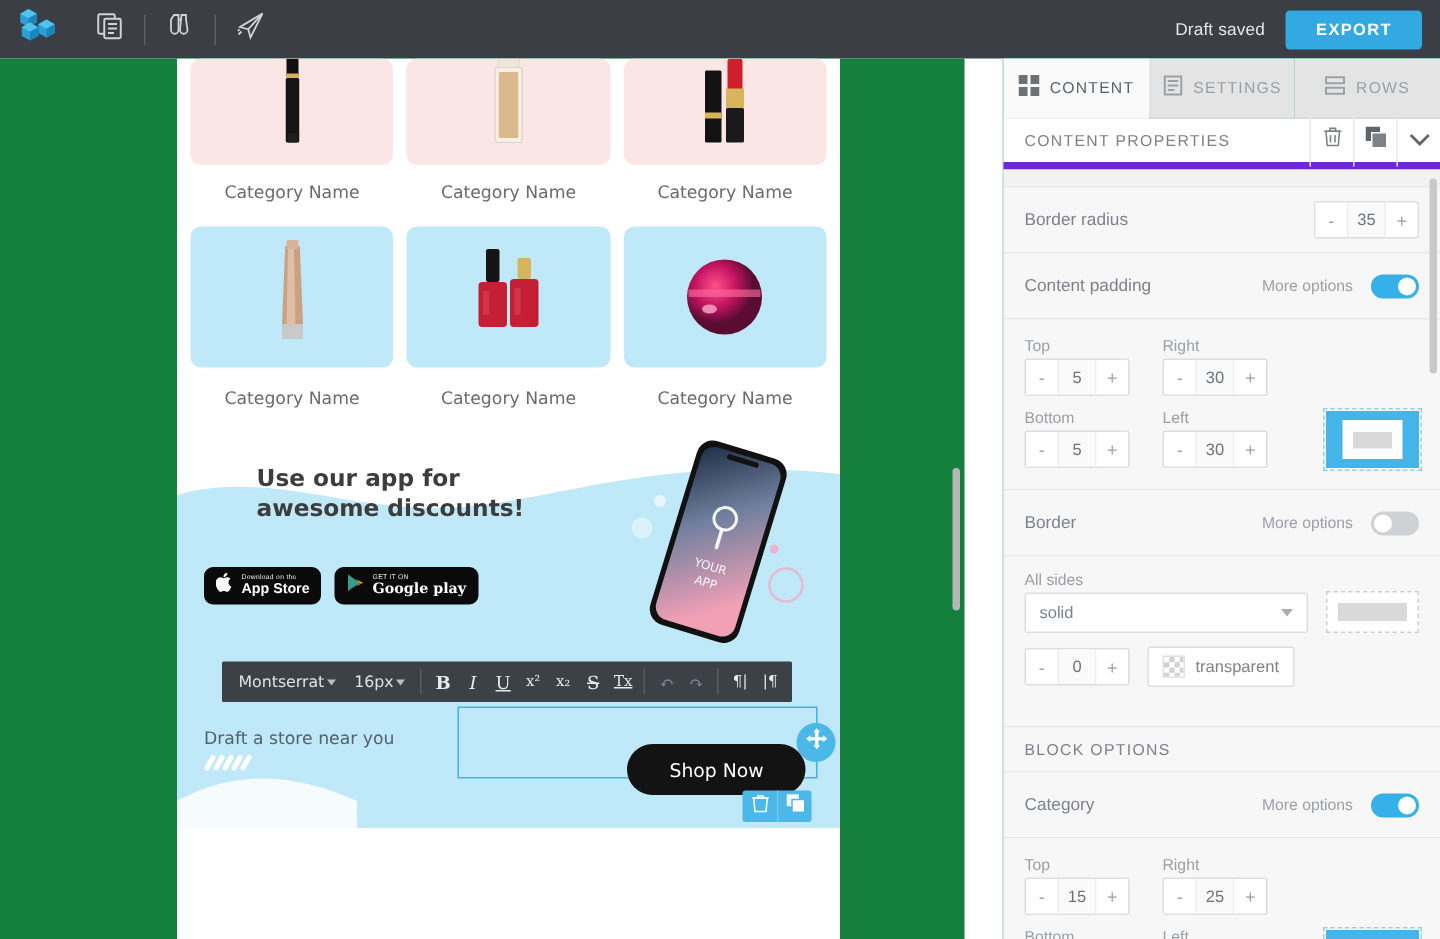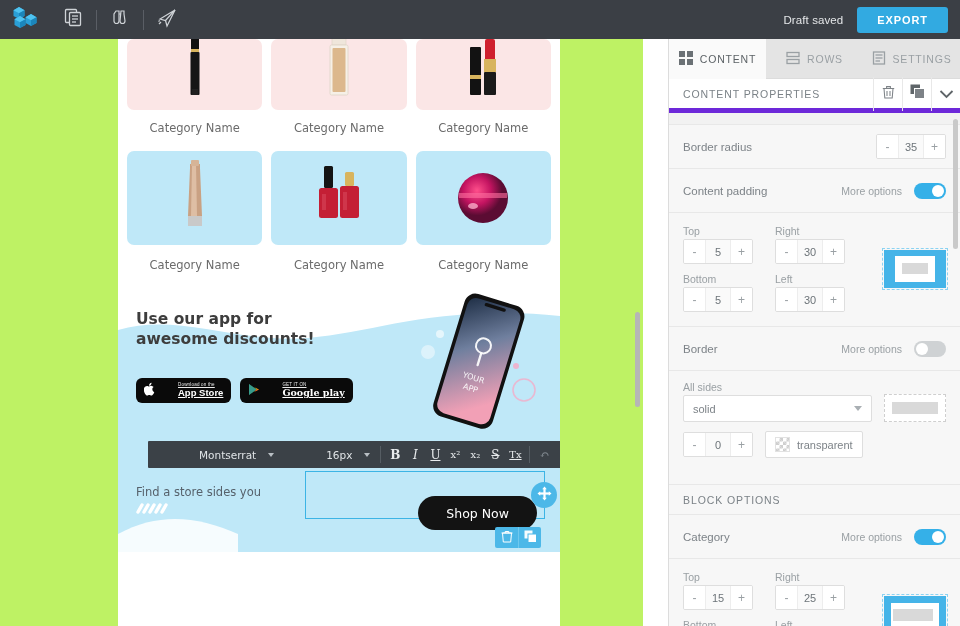--- a/index.html
+++ b/index.html
@@ -36,21 +36,21 @@
     background: #32aae1; color: #fff;
     font-size: 11px; font-weight: bold; letter-spacing: .9px;
     padding: 7px 20px; border: none; border-radius: 3px;
     cursor: pointer;
   }
 
   
   .canvas {
     position: absolute; top: 39px; left: 0;
     width: 643px; height: 587px;
-    background: #bef264;
+    background: #15803d;
     overflow: hidden;
   }
   .email-body {
     position: absolute; left: 118px; top: 0;
     width: 442px; min-height: 587px;
     background: #ffffff;
   }
   .cat-grid {
     display: grid; grid-template-columns: repeat(3, 1fr);
     gap: 9px; padding: 0 9px;
@@ -76,31 +76,31 @@
   }
   .promo-wave {
     position: absolute; left: 0; top: 0; width: 442px; height: 262px;
   }
   .promo-text {
     position: absolute; left: 18px; top: 20px; width: 215px;
     z-index: 3;
   }
   .promo-h {
     font-size: 15.5px; color: #3d3d3d; line-height: 1.28;
-    font-weight: 600; font-family: "DejaVu Sans", sans-serif;
+    font-weight: 600; font-family: "DejaVu Sans", sans-serif; margin-left: 35px;
   }
   .promo-sub {
     font-size: 12.5px; color: #5c6a75; margin-top: 11px;
     font-family: "DejaVu Sans", sans-serif;
   }
   .badges { position: absolute; left: 18px; top: 88px; display: flex; gap: 9px; z-index: 3; }
   .badge {
     background: #0a0a0a; border-radius: 6px; height: 25px;
-    display: flex; align-items: center; gap: 22px; padding: 0 8px;
-    color: #fff; cursor: pointer; text-decoration: underline;
+    display: flex; align-items: center; gap: 5px; padding: 0 8px;
+    color: #fff; cursor: pointer;
   }
   .badge .b-small { font-size: 4.5px; line-height: 1; letter-spacing: .2px; opacity: .92; }
   .badge .b-big { font-size: 9.5px; line-height: 1.05; font-weight: bold; }
   .phone-art {
     position: absolute; right: 8px; top: 2px; width: 160px; height: 175px; z-index: 2;
   }
   .find-store {
     position: absolute; left: 18px; top: 195px; z-index: 4;
     font-size: 11.5px; color: #56616b;
     font-family: "DejaVu Sans", sans-serif;
@@ -139,24 +139,23 @@
 
   
   .rte {
     position: absolute; left: 30px; top: 151px; z-index: 8;
     height: 27px; background: #3b4147;
     display: flex; align-items: center; padding: 0 5px;
     border-radius: 1px;
   }
   .rte .vsep { width: 1px; height: 17px; background: #565d63; margin: 0 4px; }
   .rte-select {
-    display: flex; align-items: center; gap: 12px;
+    display: flex; align-items: center; gap: 2px;
     color: #dfe3e6; font-size: 10.5px; padding: 0 6px; cursor: pointer;
     font-family: "DejaVu Sans", sans-serif;
-    margin-left: 40px;
   }
   .tri-down {
     width: 0; height: 0; border-left: 3.5px solid transparent;
     border-right: 3.5px solid transparent; border-top: 4px solid #b9bfc4;
   }
   .rte-btn {
     width: 20px; height: 22px; display: flex; align-items: center; justify-content: center;
     color: #e8ebed; font-size: 12px; cursor: pointer;
     font-family: "DejaVu Serif", serif;
   }
@@ -231,21 +230,21 @@
     color: #9aa0a4; font-size: 12px; cursor: pointer; background: #fff;
   }
   .stepper .sval {
     flex: 1; display: flex; align-items: center; justify-content: center;
     font-size: 11px; color: #6d7479;
     border-left: 1px solid #ededed; border-right: 1px solid #ededed;
     background: #fafafa; cursor: text;
   }
   .pad-section { padding: 12px 14px 14px; border-bottom: 1px solid #e8e8e8; background: #f7f7f7; }
   .pad-grid {
-    display: flex; gap: 22px; align-items: center;
+    display: flex; gap: 22px; align-items: flex-end;
   }
   .pad-cols { display: flex; gap: 22px; flex: 1; }
   .pad-col { display: flex; flex-direction: column; gap: 2px; }
   .pad-cap { font-size: 10.5px; color: #9aa0a4; margin-bottom: 2px; }
   .pad-col .pad-item + .pad-item { margin-top: 7px; }
   .box-preview {
     width: 62px; height: 38px; background: #45b4e8;
     display: flex; align-items: center; justify-content: center;
     outline: 1px dashed #8cd3f2; outline-offset: 1px;
   }
@@ -499,21 +498,21 @@
             <rect x="50" y="4" width="62" height="128" rx="11" fill="#111"></rect>
             <rect x="53.5" y="8" width="55" height="120" rx="9" fill="url(#scr)"></rect>
             <rect x="70" y="10" width="22" height="3.5" rx="1.8" fill="#111"></rect>
             <circle cx="81" cy="52" r="7.5" fill="none" stroke="#fff" stroke-width="2" opacity=".92"></circle>
             <path d="M81 60 v12" stroke="#fff" stroke-width="2.4" opacity=".92" stroke-linecap="round"></path>
             <text x="81" y="88" font-size="8" fill="#ffffff" text-anchor="middle" opacity=".9" font-family="DejaVu Sans">YOUR</text>
             <text x="81" y="99" font-size="8" fill="#ffffff" text-anchor="middle" opacity=".9" font-family="DejaVu Sans">APP</text>
           </g>
         </svg>
 
-        <div class="find-store">Find a store sides you</div>
+        <div class="find-store">Draft a store near you</div>
         <svg class="scribble" width="34" height="11" viewBox="0 0 34 11">
           <g stroke="#ffffff" stroke-width="3.4" stroke-linecap="round">
             <line x1="2" y1="9" x2="6" y2="2"></line>
               <line x1="8" y1="9" x2="12" y2="2"></line>
             <line x1="14" y1="9" x2="18" y2="2"></line>
               <line x1="20" y1="9" x2="24" y2="2"></line>
             <line x1="26" y1="9" x2="30" y2="2"></line>
           </g>
         </svg>
 
@@ -590,36 +589,36 @@
               <rect x="8" y="0" width="6" height="6"></rect>
             <rect x="0" y="8" width="6" height="6"></rect>
               <rect x="8" y="8" width="6" height="6"></rect>
           </svg>
         </span>
         <span>CONTENT</span>
       </div>
       <div class="tab">
         <span>
           <svg width="14" height="14" viewBox="0 0 14 14" fill="none" stroke="#9aa0a4" stroke-width="1.3">
-            <rect x="1" y="1.5" width="12" height="4"></rect>
-              <rect x="1" y="8.5" width="12" height="4"></rect>
-          </svg>
-        </span>
-        <span>ROWS</span>
-      </div>
-      <div class="tab">
-        <span>
-          <svg width="14" height="14" viewBox="0 0 14 14" fill="none" stroke="#9aa0a4" stroke-width="1.3">
             <rect x="1.5" y="1" width="11" height="12"></rect>
             <line x1="3.5" y1="4" x2="10.5" y2="4"></line>
               <line x1="3.5" y1="7" x2="10.5" y2="7"></line>
               <line x1="3.5" y1="10" x2="8" y2="10"></line>
           </svg>
         </span>
         <span>SETTINGS</span>
+      </div>
+      <div class="tab">
+        <span>
+          <svg width="14" height="14" viewBox="0 0 14 14" fill="none" stroke="#9aa0a4" stroke-width="1.3">
+            <rect x="1" y="1.5" width="12" height="4"></rect>
+              <rect x="1" y="8.5" width="12" height="4"></rect>
+          </svg>
+        </span>
+        <span>ROWS</span>
       </div>
     </div>
 
     <div class="panel-header">
       <div class="ttl">CONTENT PROPERTIES</div>
       <div class="hdr-btn">
         <span>
           <svg width="13" height="14" viewBox="0 0 13 14" fill="none" stroke="#7d8287" stroke-width="1.05">
             <path d="M2 3.5 h9 l-.8 9.5 h-7.4z"></path>
               <path d="M0.8 3.5 h11.4"></path>

